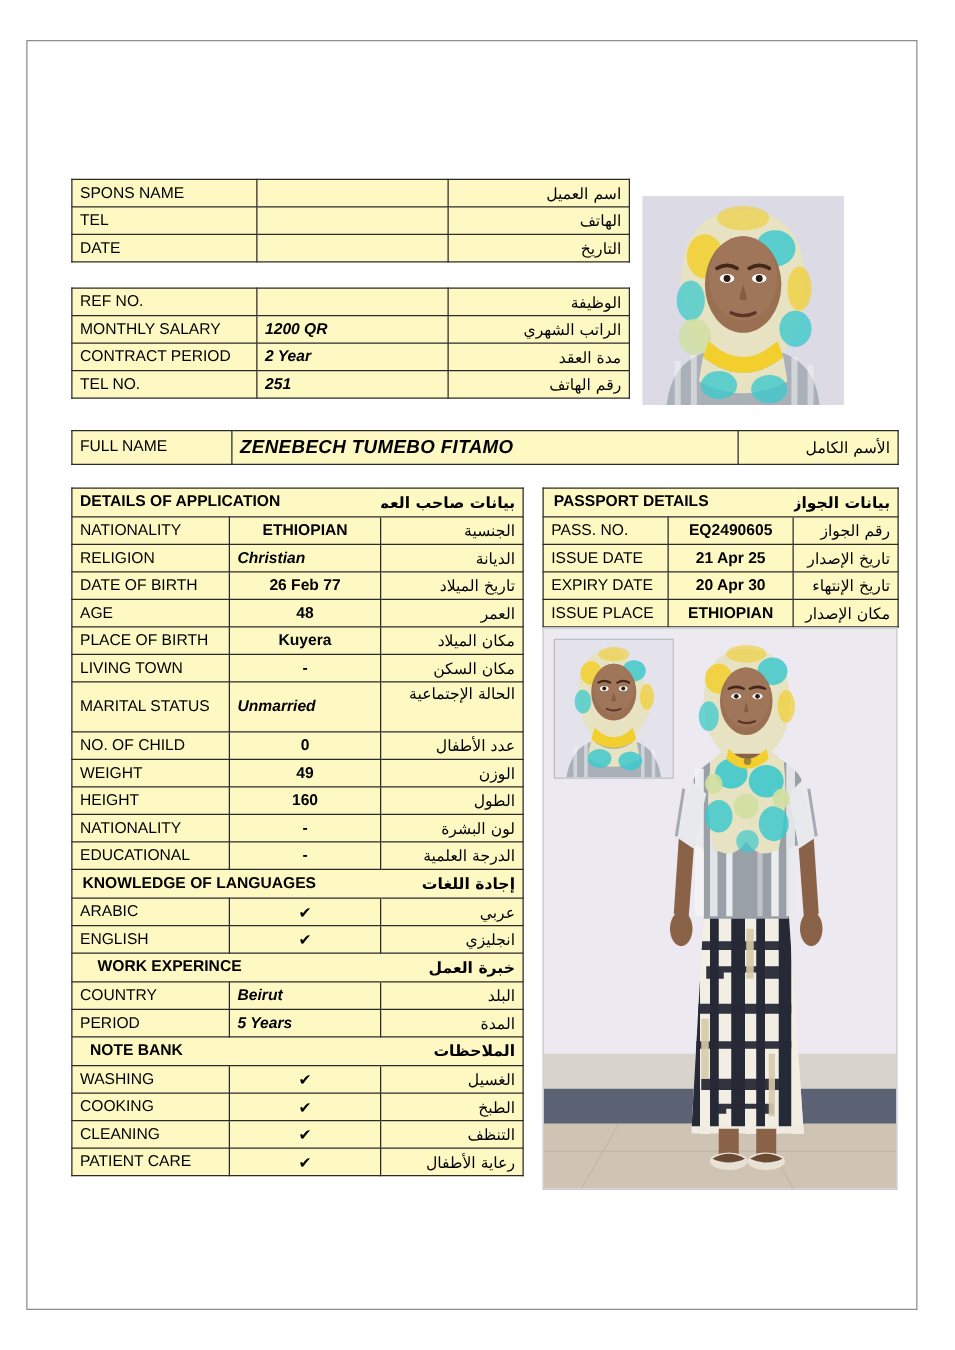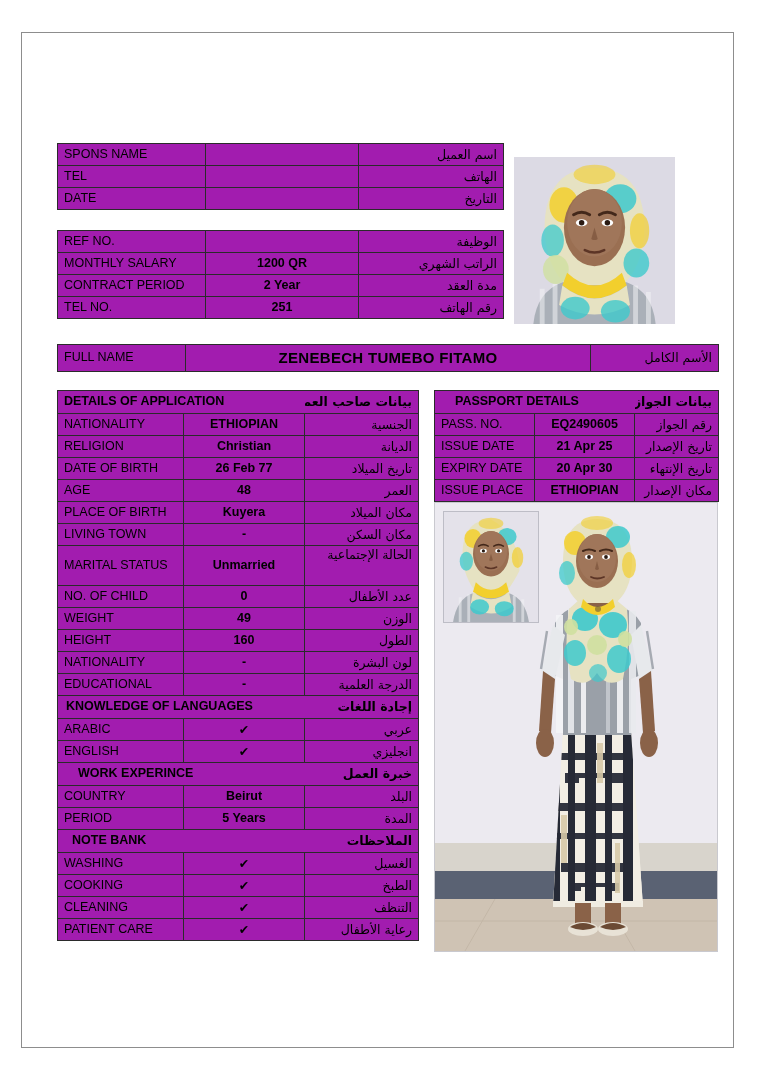--- a/index.html
+++ b/index.html
@@ -22,35 +22,35 @@
     width: 713px; height: 1016px;
     border: 1px solid #8d8d8d;
     background: #fff;
   }
 
   
   table.grid {
     position: absolute;
     border-collapse: collapse;
     table-layout: fixed;
-    background: #a21caf;
+    background: #fef9c3;
   }
   table.grid td {
     border: 1px solid #2b2b2b;
     padding: 0 6px;
     font-size: 12.5px;
     color: #000;
     height: 22px;
     line-height: 1.05;
     vertical-align: middle;
     white-space: nowrap;
     overflow: hidden;
   }
   td.lbl { text-align: left; font-weight: 400; }
-  td.val { text-align: center; font-weight: 700; font-size: 13.5px; }
+  td.val { font-weight: 700; font-size: 13.5px; font-style: italic; }
   td.val-sm { text-align: center; font-weight: 700; font-size: 12.5px; }
   td.ar {
     text-align: right;
     direction: rtl;
     font-size: 12px;
     font-family: "DejaVu Sans", sans-serif;
     color: #1a1a1a;
     margin-left: 28px;
   }
   td.ar-b { font-weight: 700; }
@@ -313,21 +313,21 @@
   </table>
 
   <table class="grid" id="tbl-pass">
     <colgroup>
         <col style="width:100px">
         <col style="width:100px">
         <col style="width:84px">
       </colgroup>
     <tbody>
       <tr class="hdr">
-        <td class="sec" colspan="2" style="height:23px;padding-left:20px">PASSPORT DETAILS</td>
+        <td class="sec" colspan="2" style="height:23px;padding-left:8px">PASSPORT DETAILS</td>
         <td class="ar ar-b" style="height:23px">بيانات الجواز</td>
       </tr>
       <tr>
         <td class="lbl">PASS. NO.</td>
         <td class="val-sm">EQ2490605</td>
         <td class="ar">رقم الجواز</td>
       </tr>
       <tr>
         <td class="lbl">ISSUE DATE</td>
         <td class="val-sm">21 Apr 25</td>

